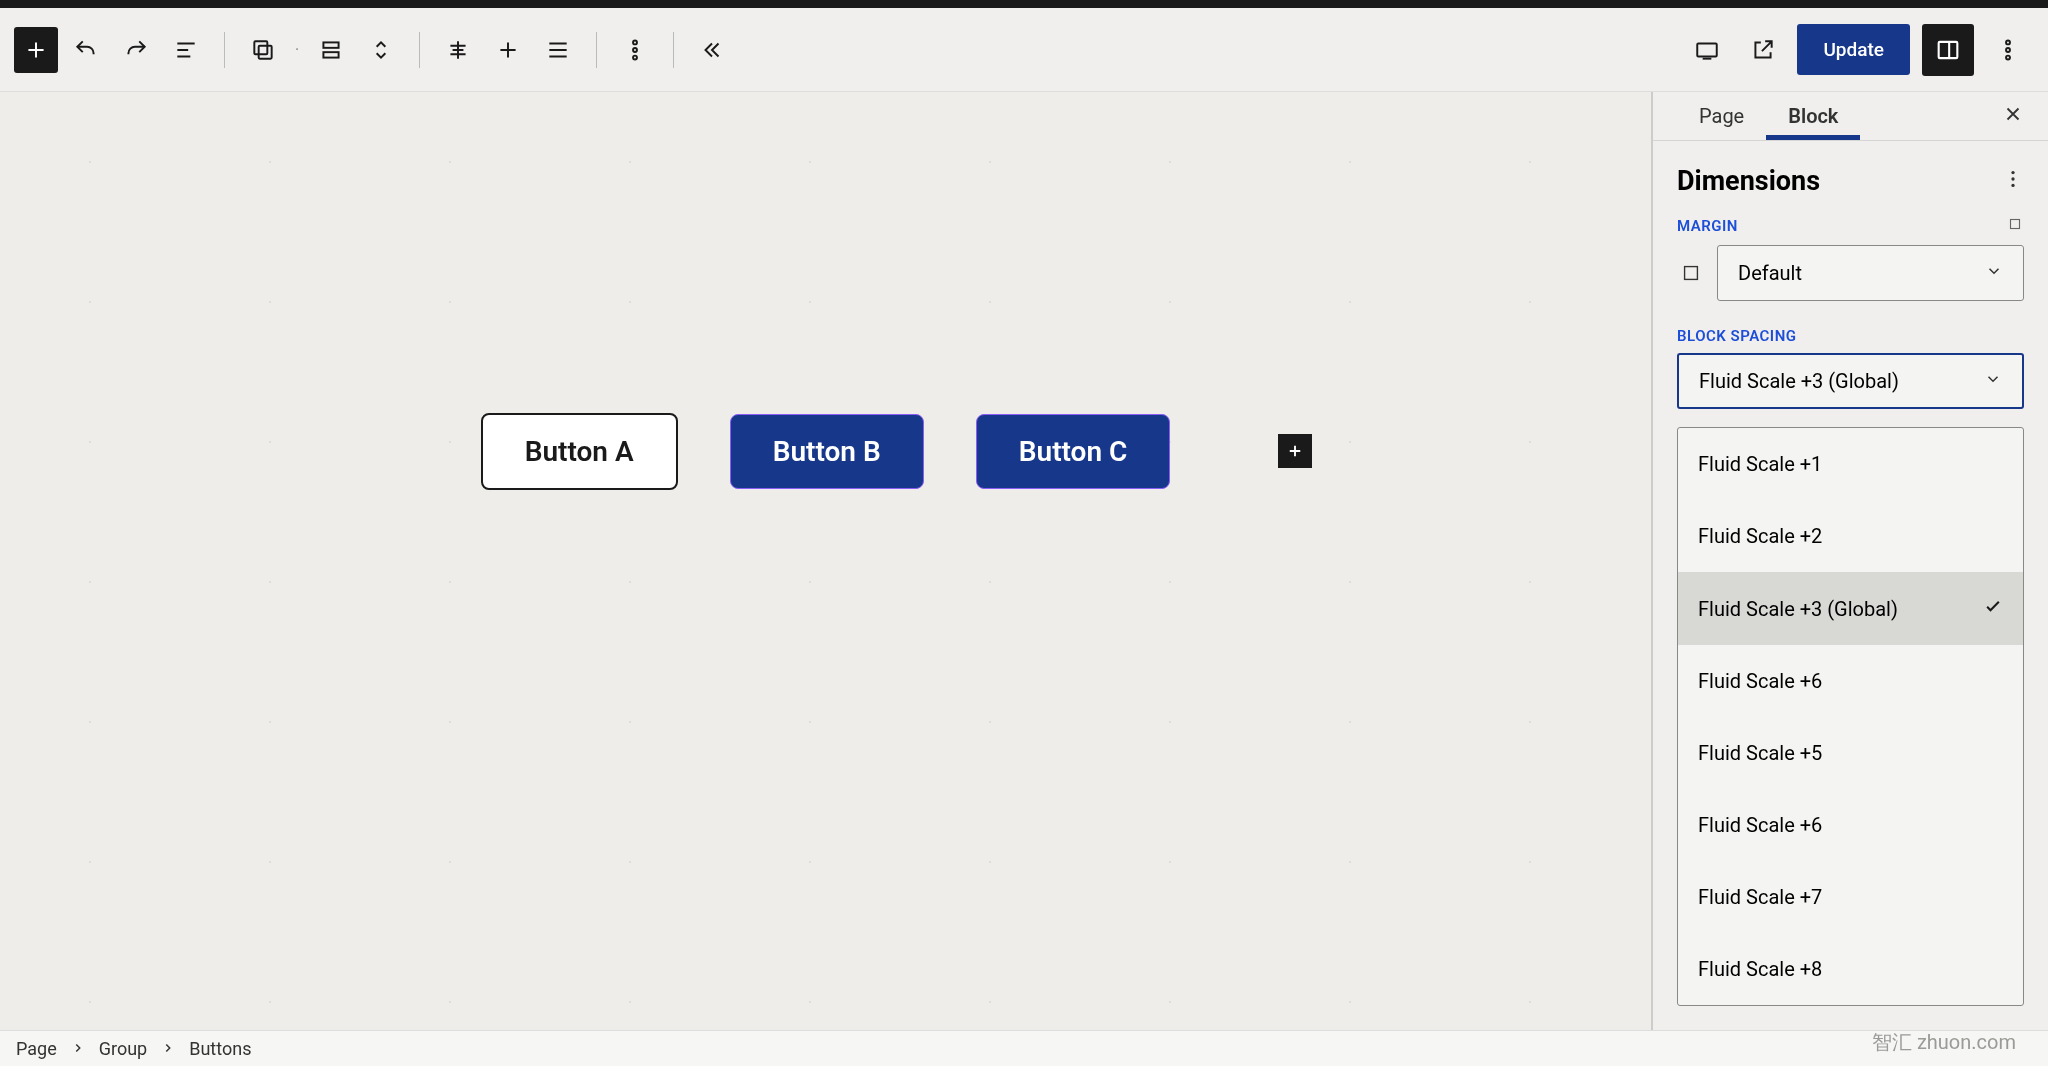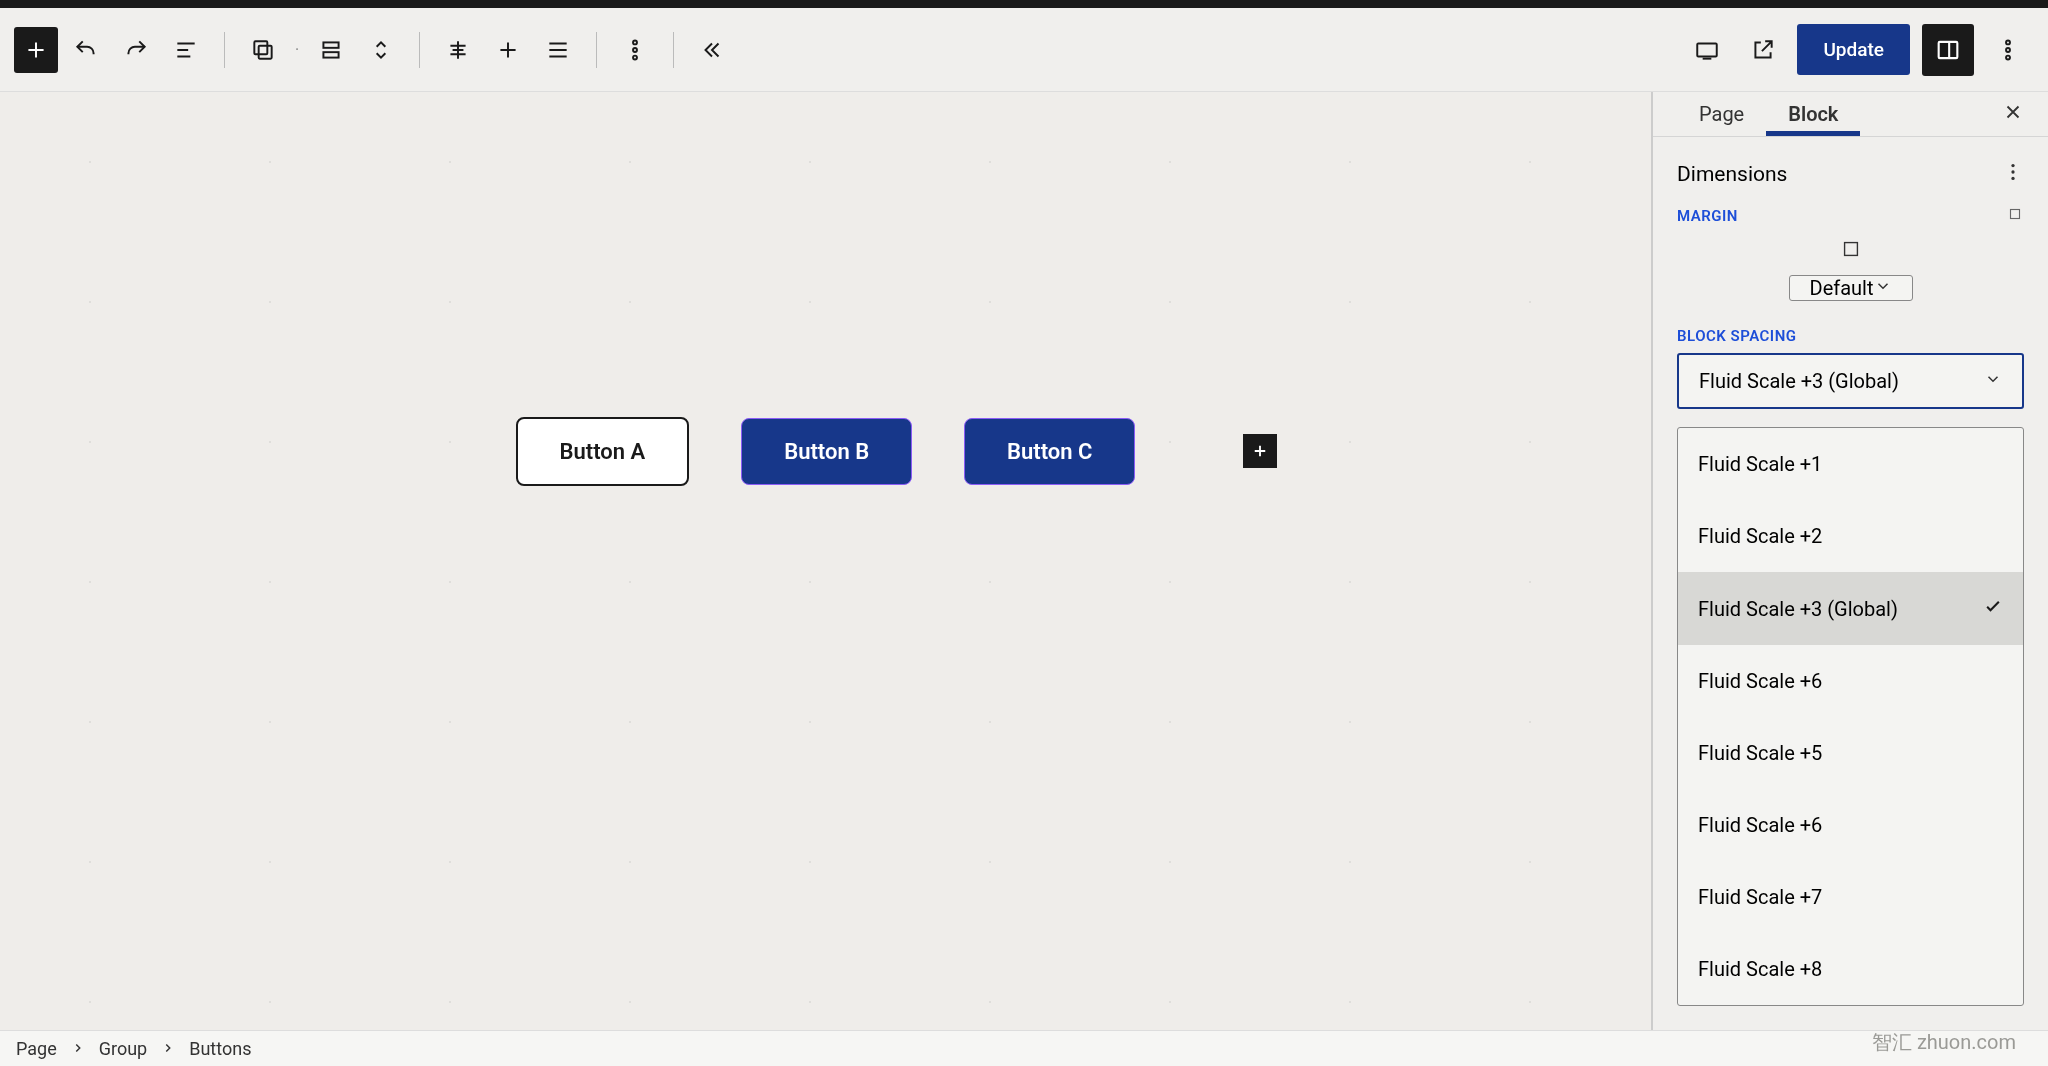--- a/index.html
+++ b/index.html
@@ -53,21 +53,21 @@
   .canvas-dots::before{
     content:""; position:absolute; inset:0;
     background-image: radial-gradient(#cfcfcb 1px, transparent 1px);
     background-size: 180px 140px; opacity:.5;
   }
   .buttons-block {
     display: flex; gap: 52px; align-items: center; position: relative;
     transform: translateY(-110px);
   }
   .editor-button {
-    padding: 20px 42px; font-size: 22px; font-weight: 600;
+    padding: 20px 42px; font-size: 28px; font-weight: 600;
     border-radius: 8px; cursor: pointer;
   }
   .btn-outline { background: #fff; color: #1a1a1a; border: 2px solid #1a1a1a; }
   .btn-fill { background: #17378a; color: #fff; border: 1px solid #8b5cf6; }
   .add-block {
     width: 34px; height: 34px; background: #1a1a1a;
     display: flex; align-items: center; justify-content: center;
     cursor: pointer; position: absolute; right: -142px; top: 50%;
     transform: translateY(-50%);
   }
@@ -85,27 +85,27 @@
   .tab {
     padding: 0 22px; height: 100%; display: flex; align-items: center;
     font-size: 20px; cursor: pointer; color: #333;
   }
   .tab.active { border-bottom: 5px solid #17378a; font-weight: 600; padding-top:5px;}
   .close-tab { margin-left: auto; cursor: pointer; }
   .close-tab svg { width:22px;height:22px; stroke:#333; stroke-width:2; fill:none;}
   
   .panel { padding: 24px; }
   .panel-header { display:flex; justify-content:space-between; align-items:center; margin-bottom: 18px;}
-  .panel-title { font-size: 21px; font-weight: 400; }
+  .panel-title { font-size: 27px; font-weight: 700; }
   .more-dots svg{ width:22px;height:22px; fill:#333; }
   
   .field-label { font-size: 15px; font-weight: 600; letter-spacing: 0.5px; color: #1d4ed8; text-transform: uppercase; margin-bottom: 8px; display:flex; justify-content:space-between; align-items:center;}
   .field-label .side-icon svg{width:18px;height:18px;stroke:#666;fill:none;stroke-width:1.5;}
   
-  .margin-row { display:flex; gap:12px; align-items:center; margin-bottom: 26px; flex-direction: column;}
+  .margin-row { display:flex; gap:12px; align-items:center; margin-bottom: 26px;}
   .margin-icon { width:28px;height:28px; display:flex;align-items:center;justify-content:center; }
   .margin-icon svg{width:22px;height:22px;stroke:#333;fill:none;stroke-width:1.5;}
   .select-box {
     flex:1; height:56px; border:1px solid #888; border-radius:3px;
     background:#f4f4f2; display:flex; align-items:center; justify-content:space-between;
     padding: 0 20px; font-size:20px; cursor:pointer;
   }
   .select-box.active { border: 2px solid #17378a; }
   .select-box .chev svg{width:18px;height:18px;stroke:#333;fill:none;stroke-width:2;}
   

